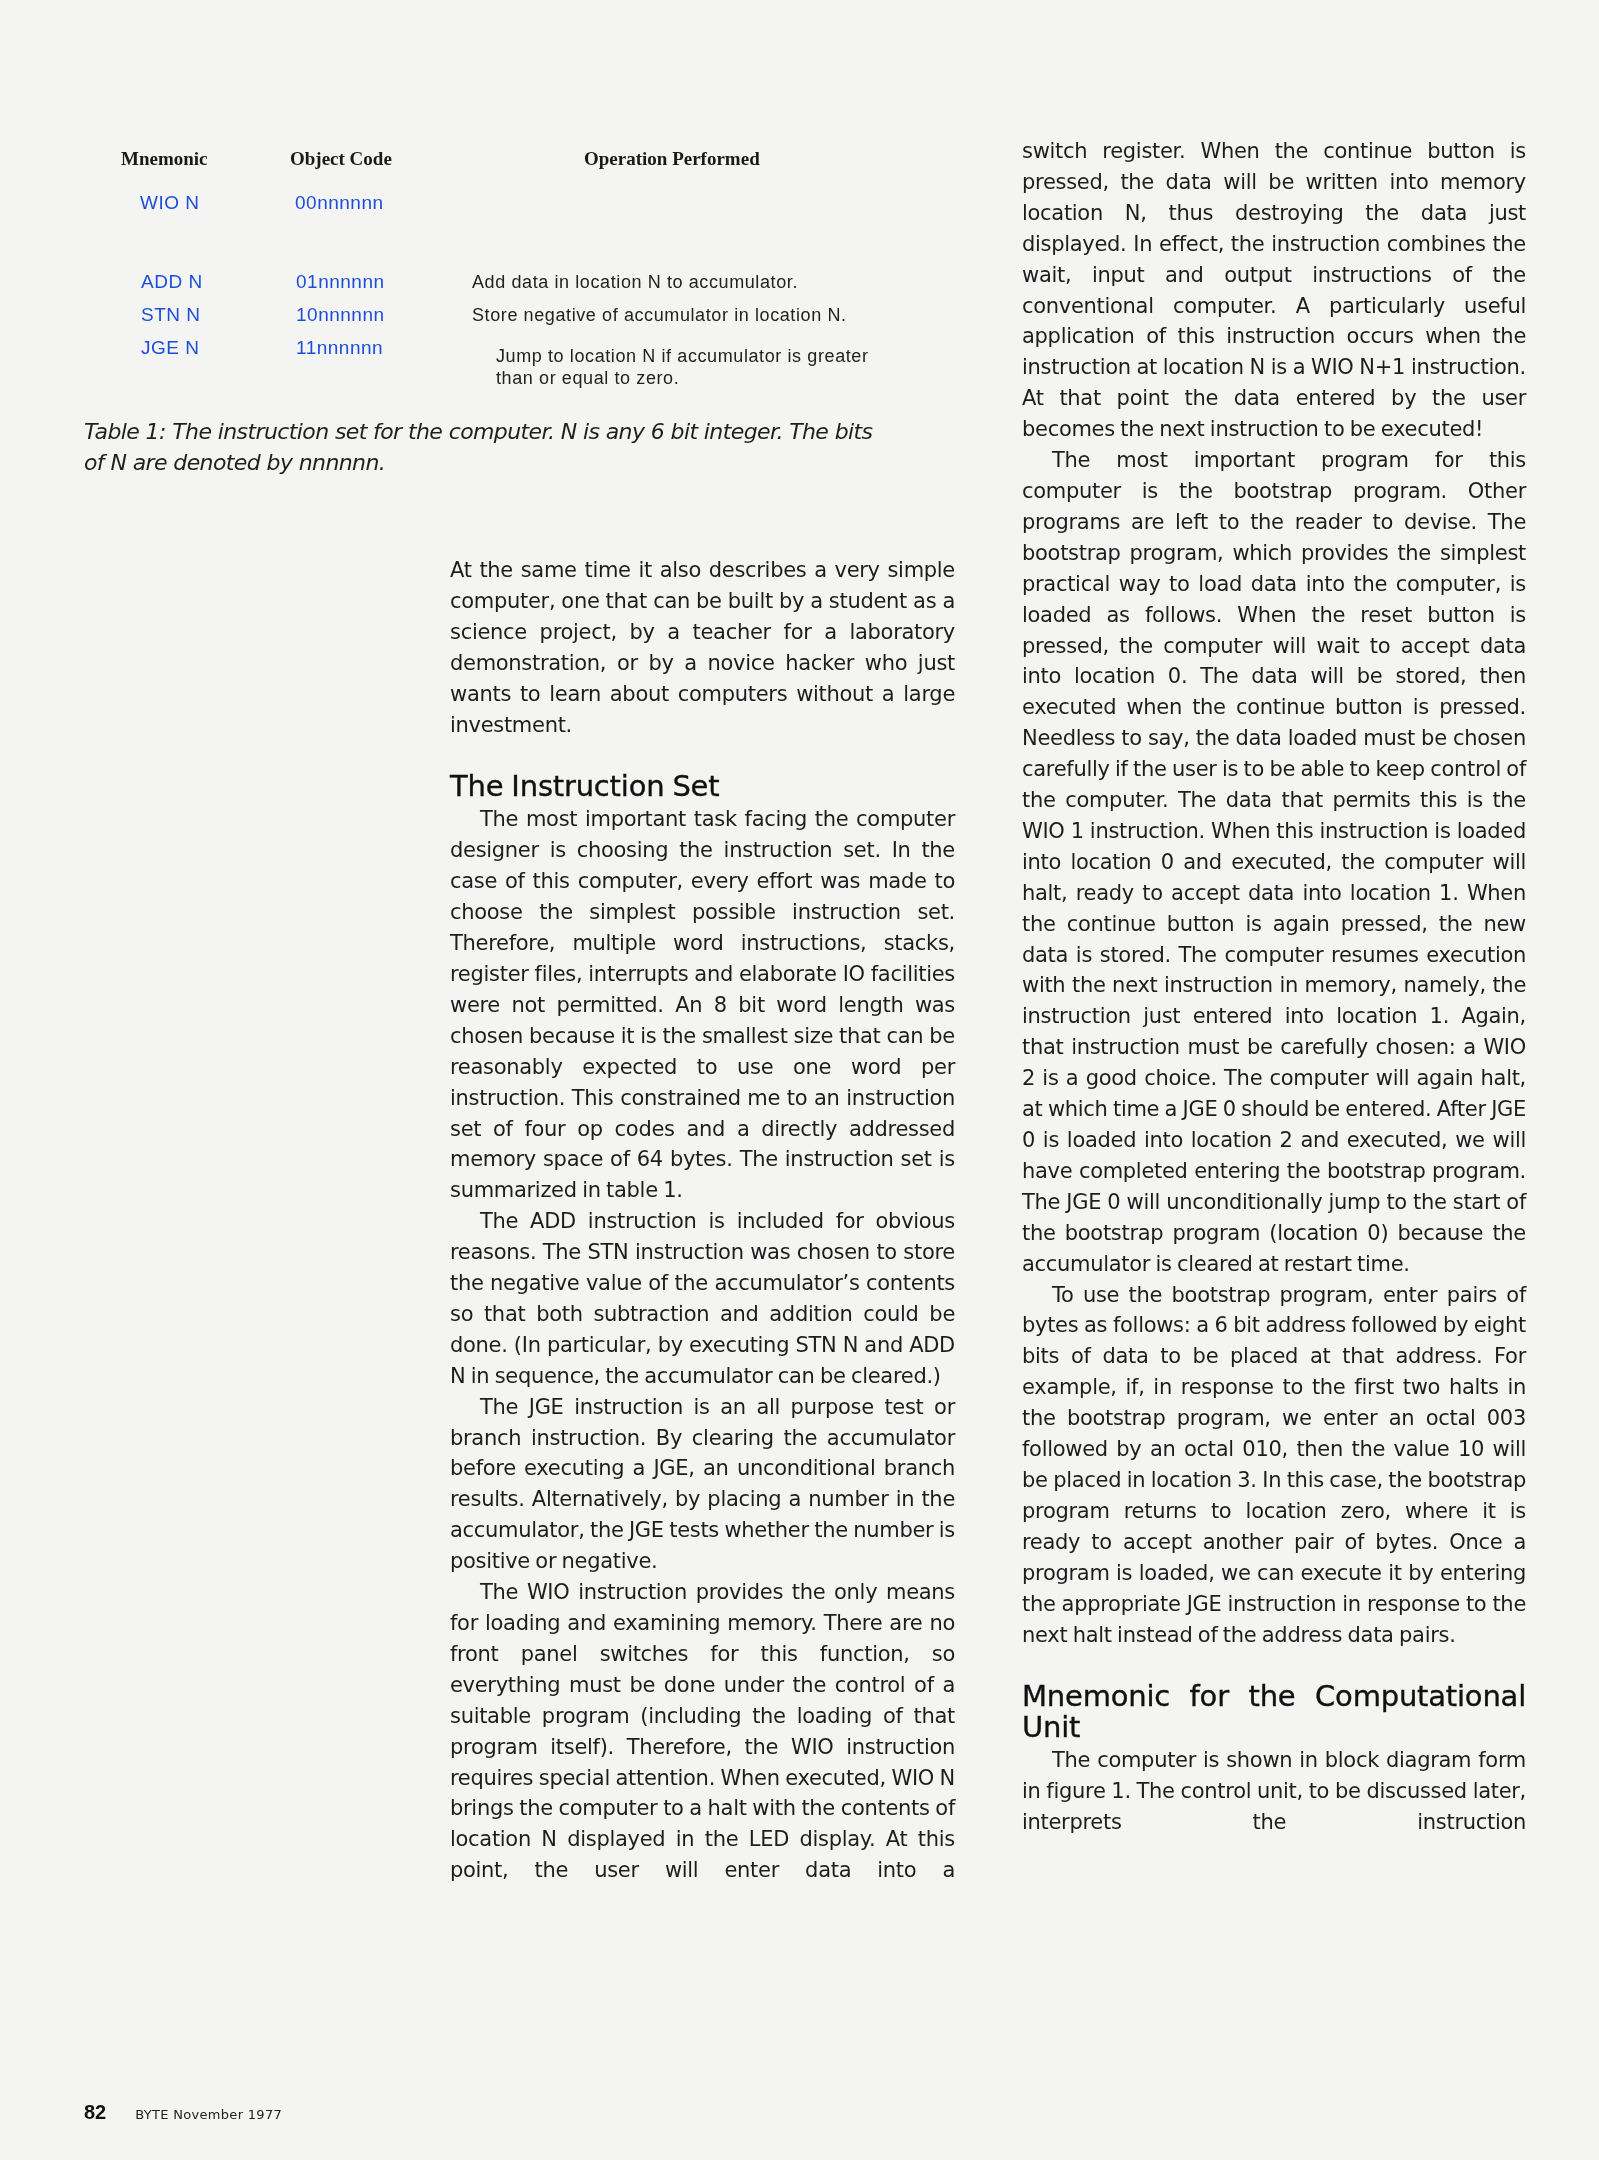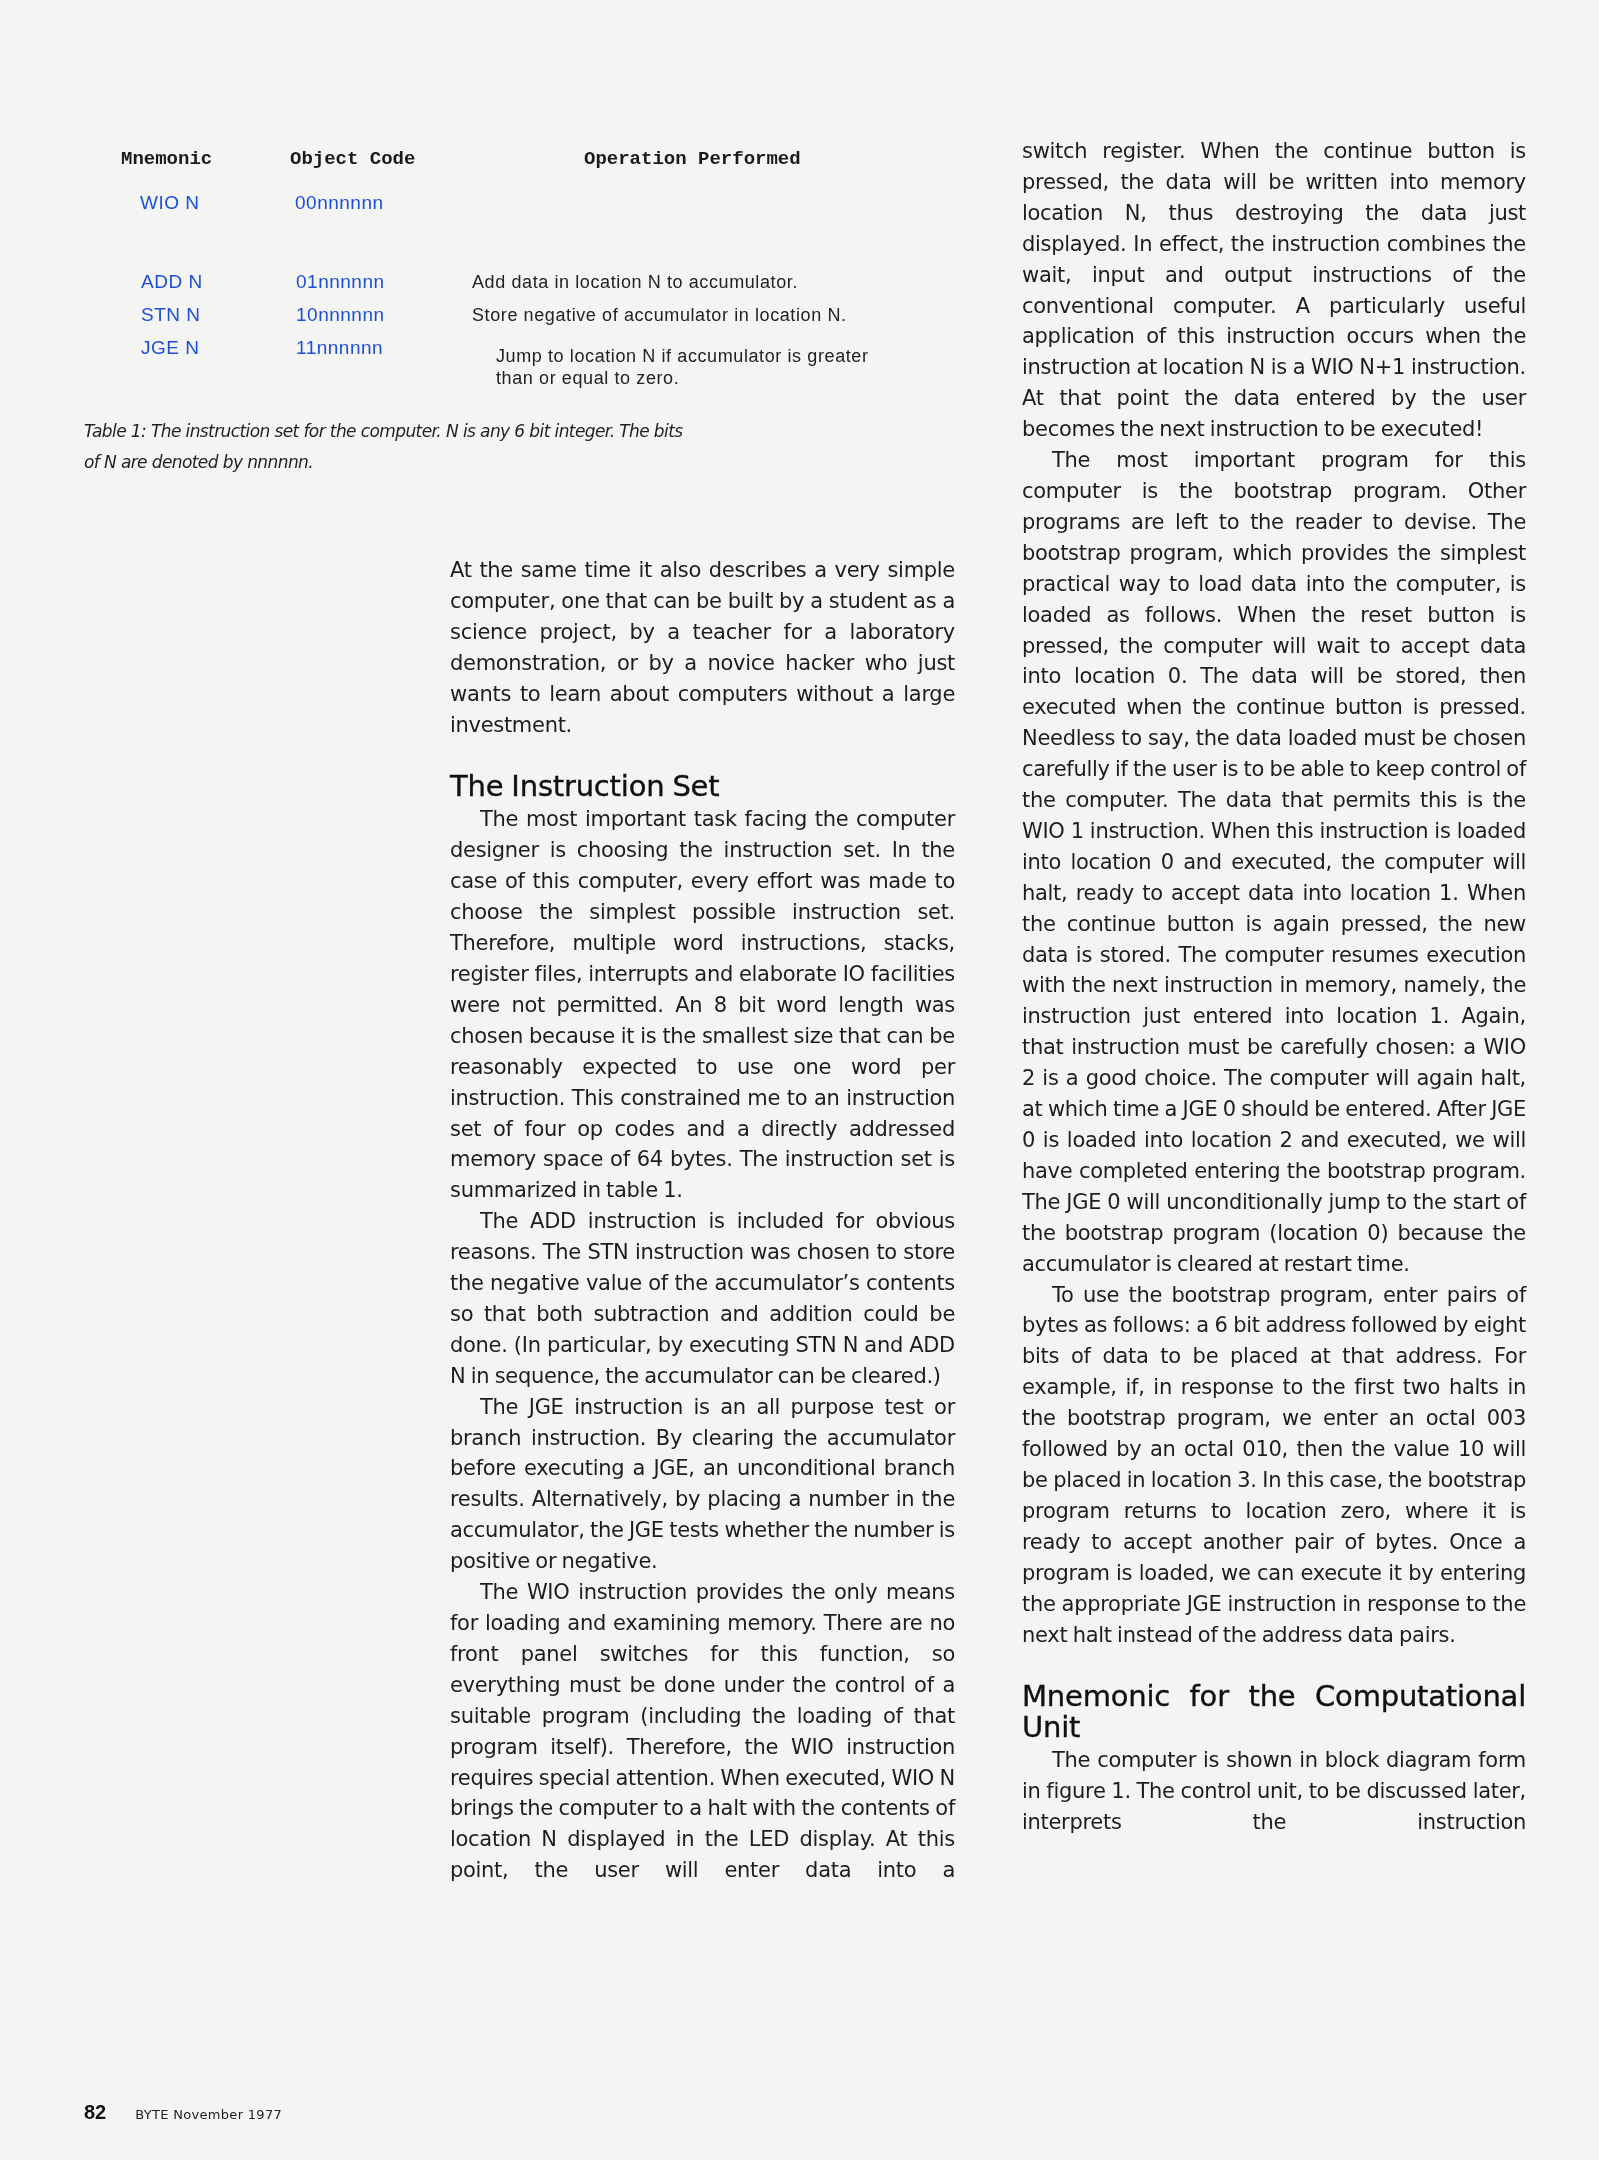--- a/index.html
+++ b/index.html
@@ -3,25 +3,25 @@
 <meta charset="utf-8">
 <style>
   html, body { margin: 0; padding: 0; }
   body {
     width: 1599px; height: 2160px; position: relative; overflow: hidden;
     background: #f4f4f3; color: #1d1d1d;
     font-family: "DejaVu Sans", sans-serif;
   }
   .abs { position: absolute; }
   
-  .tbl-head { font-family: Liberation Mono, monospace; font-weight: bold; font-size: 19px; color: #1a1a1a; }
+  .tbl-head { font-family: Liberation Serif, serif; font-weight: bold; font-size: 19px; color: #1a1a1a; }
   .tbl-cell { font-family: "Liberation Sans", sans-serif; font-size: 19px; color: #1d4ed8; letter-spacing: 0.5px; }
   .tbl-desc { font-family: "Liberation Sans", sans-serif; font-size: 18px; color: #222; line-height: 22px; letter-spacing: 0.6px; width: 470px; }
   .caption {
-    font-family: "DejaVu Sans", sans-serif; font-style: italic; font-size: 17px;
+    font-family: "DejaVu Sans", sans-serif; font-style: italic; font-size: 22px;
     line-height: 31px; color: #1f1f1f; width: 900px; letter-spacing: -0.6px;
   }
   .col {
     font-family: "DejaVu Sans", sans-serif; font-size: 21px; line-height: 30.9px;
     color: #1d1d1d; text-align: justify; letter-spacing: -0.3px; word-spacing: -1px;
     hyphens: none;
   }
   .col p { margin: 0; text-indent: 0; }
   .col p.ind { text-indent: 30px; }
   .col h3 {

